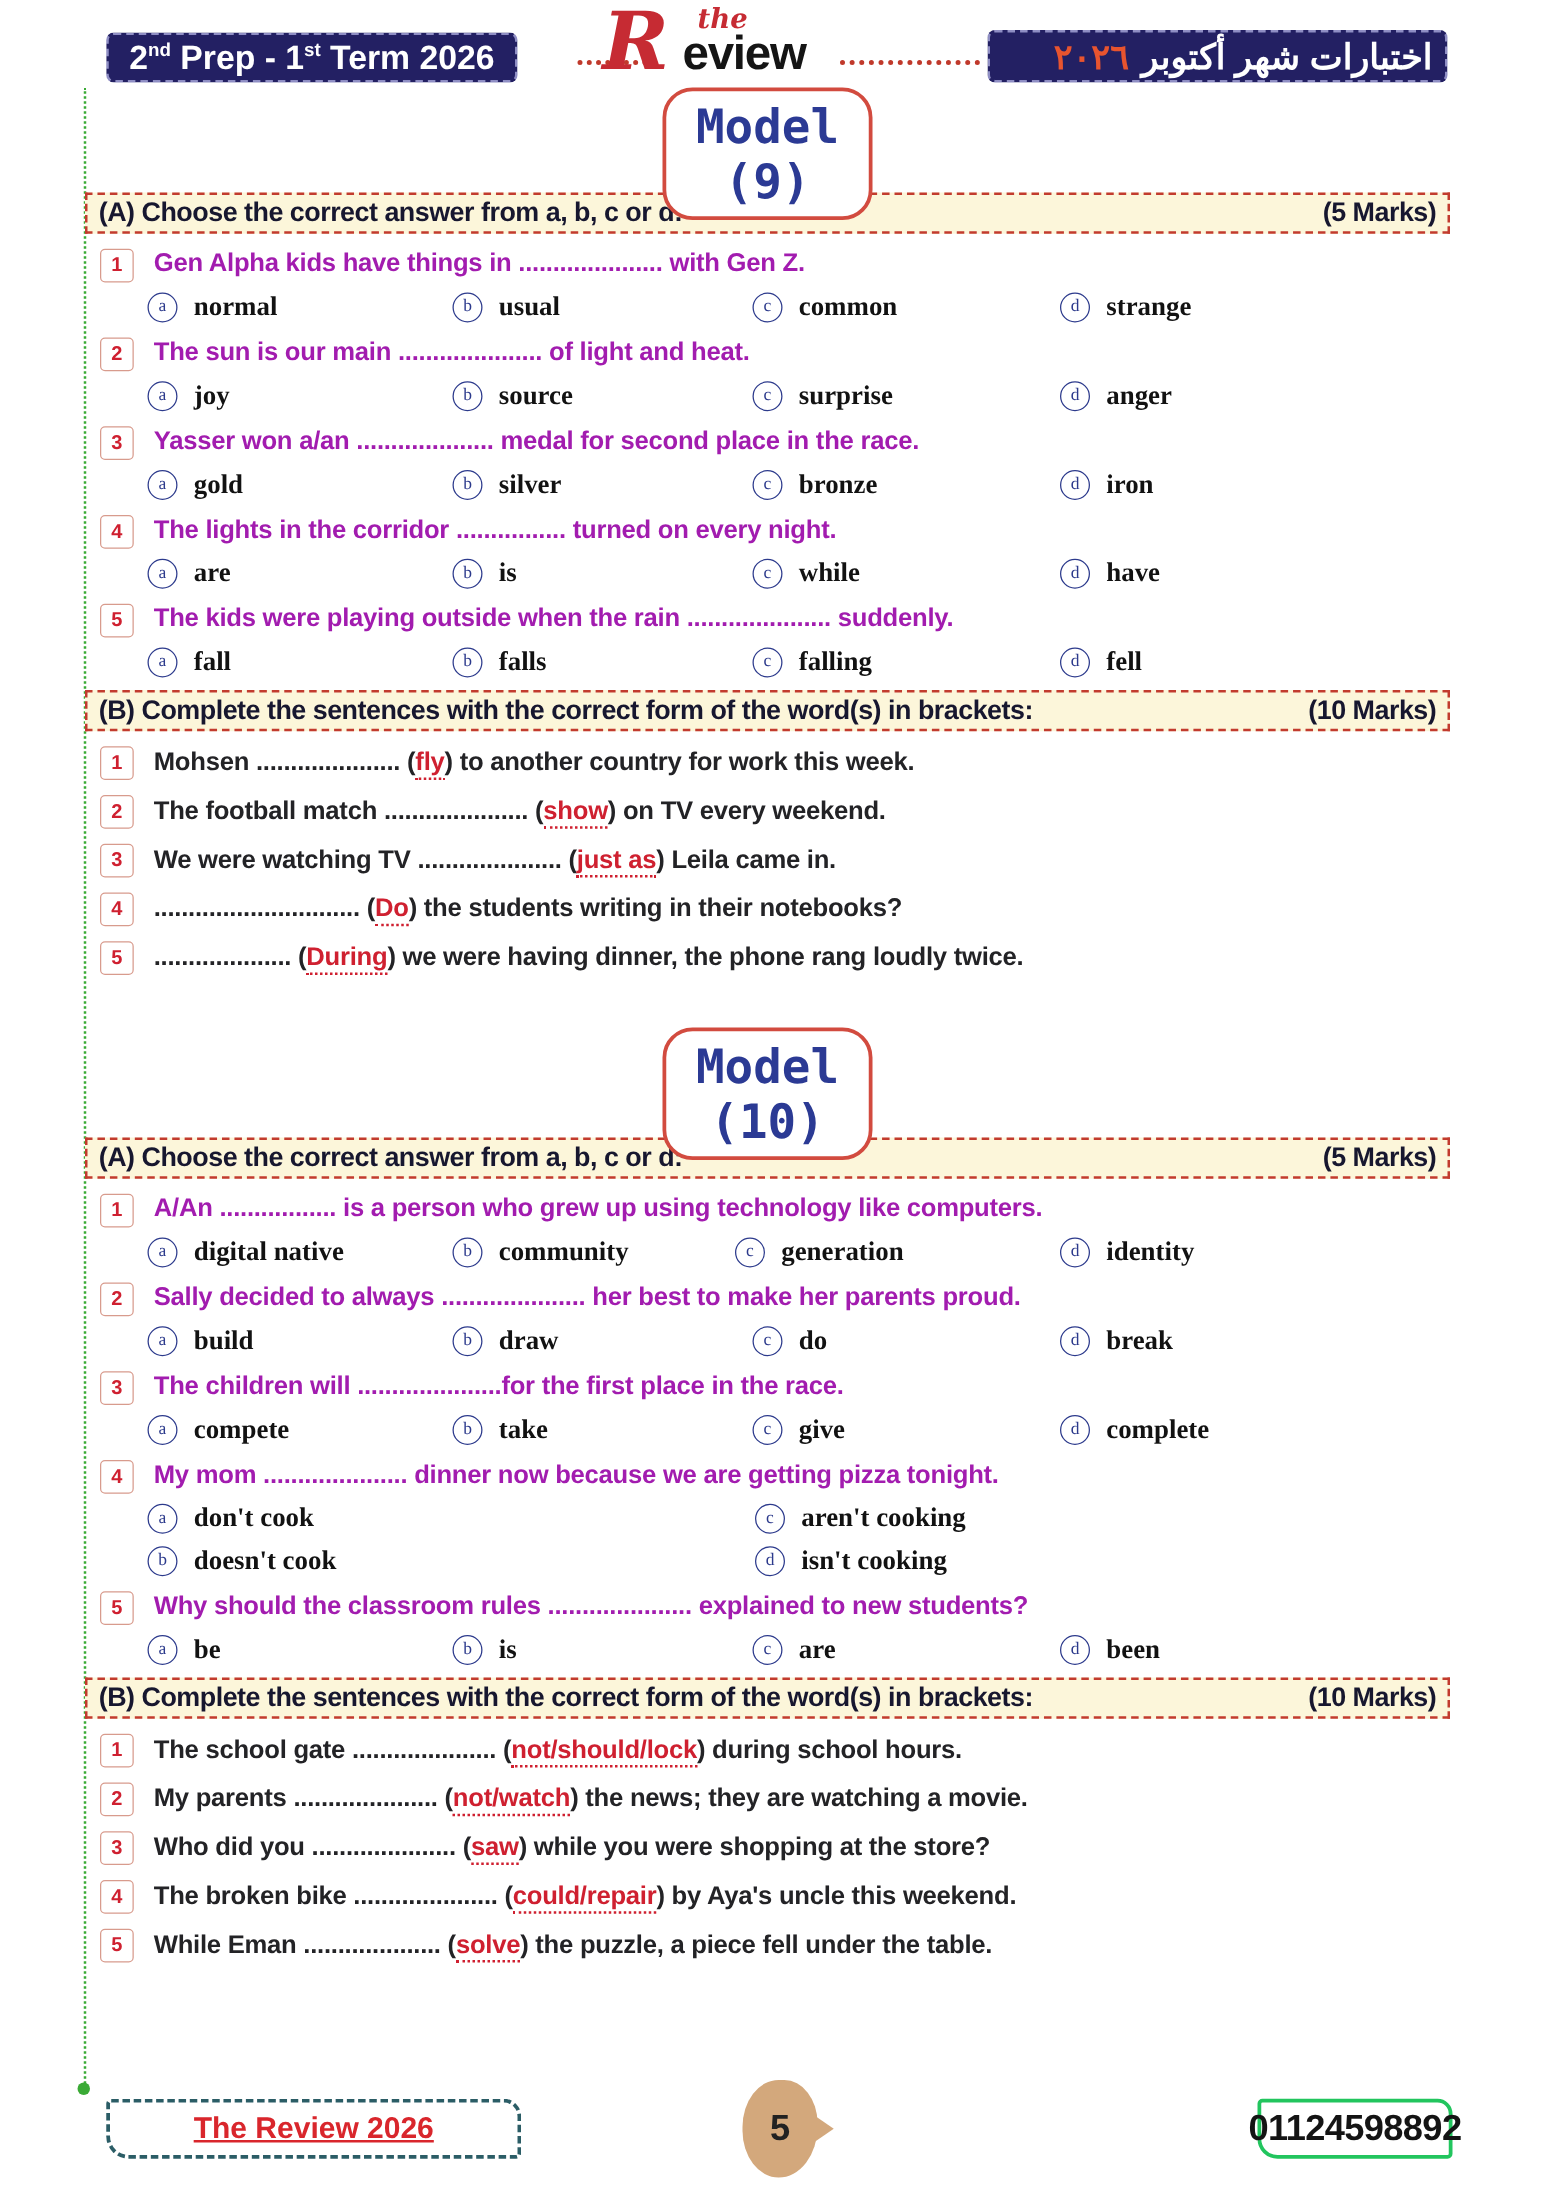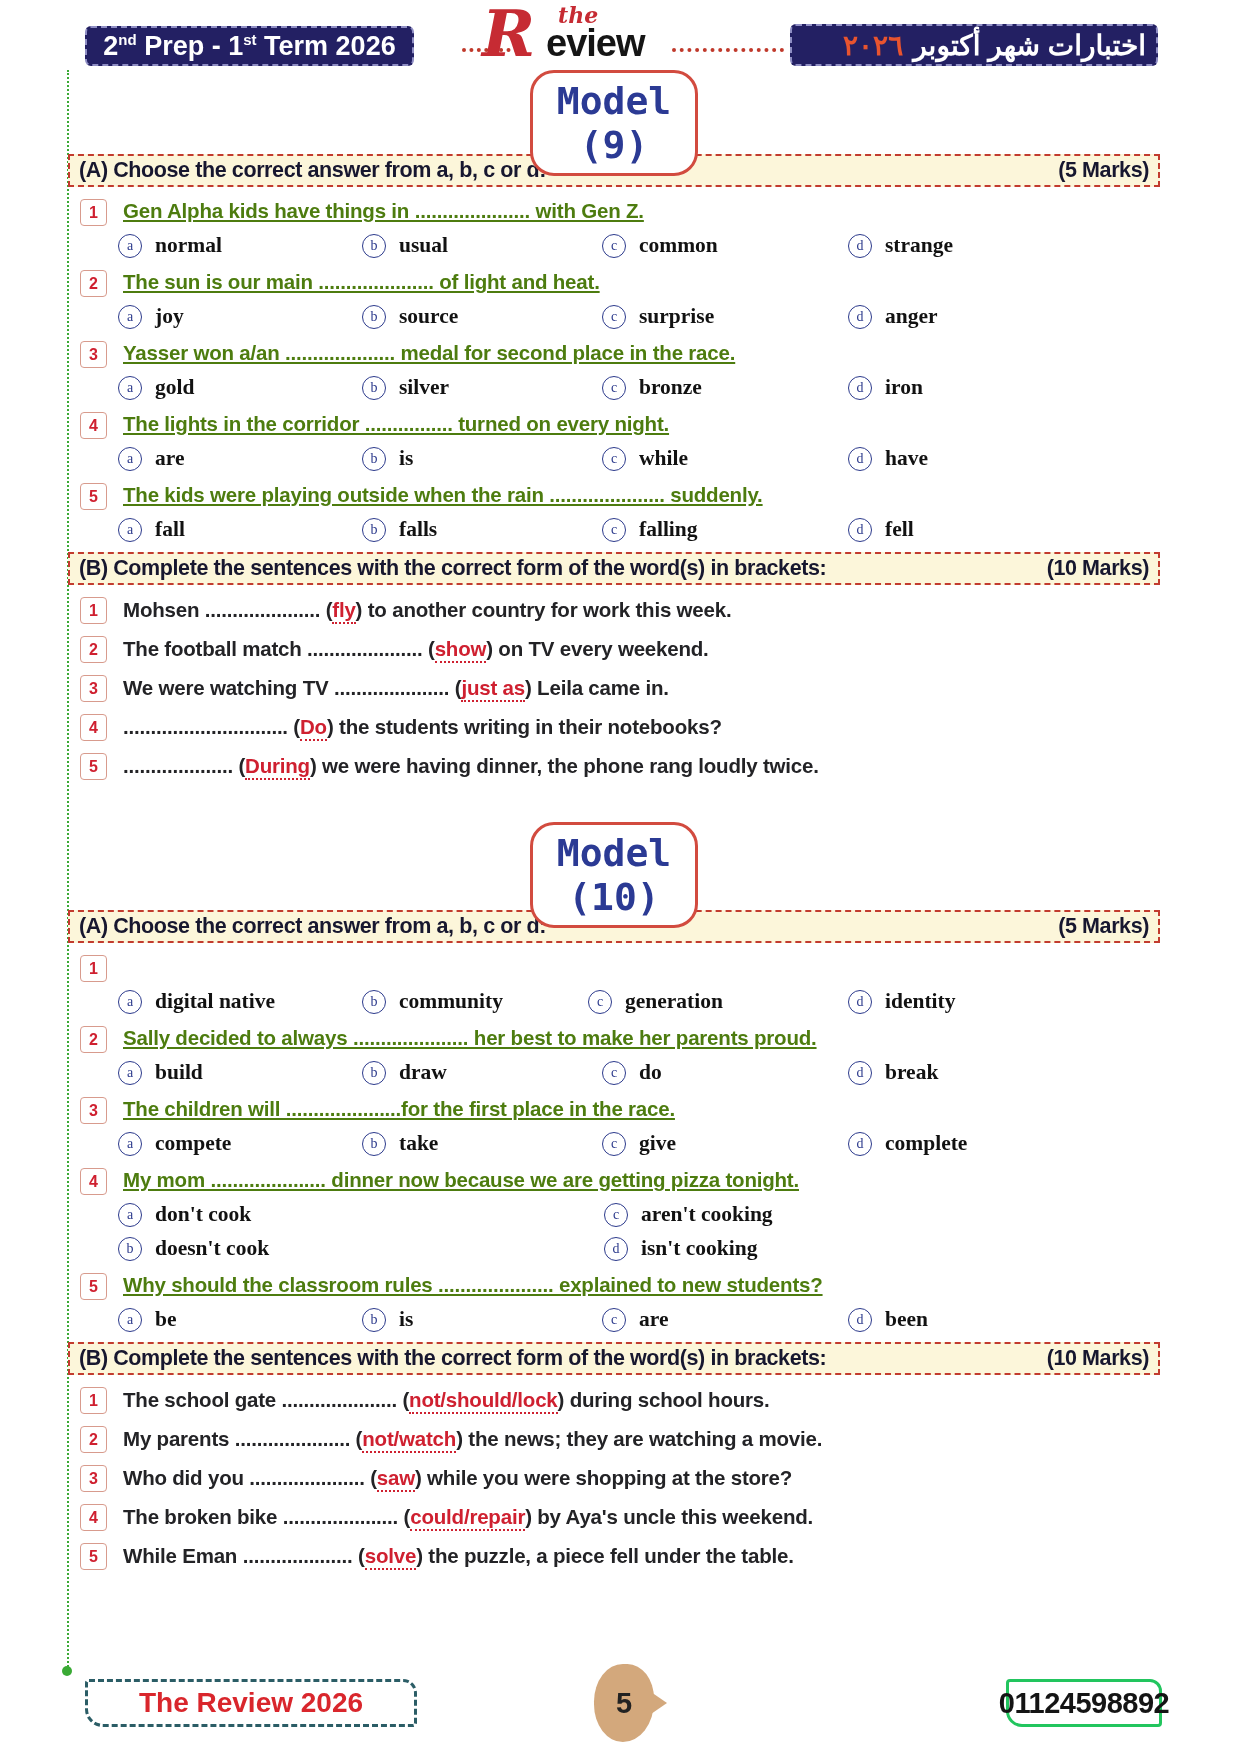--- a/index.html
+++ b/index.html
@@ -46,21 +46,21 @@
 
   .sec-hdr{display:flex;justify-content:space-between;align-items:center;
            background:#fcf6da;border:2px dashed #c23b2e;box-sizing:border-box;
            padding:2px 9px;font-weight:800;color:#17172f;font-size:21.5px;
            letter-spacing:-0.4px;position:relative;z-index:1;}
 
   .q{display:flex;align-items:flex-start;gap:16px;margin-top:10px;}
   .qnum{flex:none;width:25px;height:25px;margin-left:12px;border:1.5px solid #d89b8d;
         border-radius:4px;color:#cf2030;font-weight:bold;font-size:16px;background:#fff;
         display:flex;align-items:center;justify-content:center;margin-top:2px;}
-  .qtext{font-weight:bold;font-size:20.5px;color:#4d7c0f;letter-spacing:-0.2px;line-height:1.35;text-decoration:underline;}
+  .qtext{font-weight:bold;font-size:20.5px;color:#a21caf;letter-spacing:-0.2px;line-height:1.35;}
 
   .opts{display:grid;grid-template-columns:244px 240px 246px auto;
         padding-left:50px;margin-top:7px;margin-bottom:3px;}
   .opts.two{grid-template-columns:486px auto;row-gap:9px;}
   .opt{display:flex;align-items:center;gap:13px;}
   .letter{flex:none;width:22px;height:22px;border:1.5px solid #2c3a8c;border-radius:50%;
           color:#2c3a8c;font-size:14px;font-family:"Liberation Serif",serif;
           display:flex;align-items:center;justify-content:center;}
   .olabel{font-family:"Liberation Serif",serif;font-weight:bold;font-size:21.5px;color:#121212;}
 
@@ -69,21 +69,21 @@
   .fi-text{font-weight:bold;font-size:20.5px;color:#232326;letter-spacing:-0.2px;line-height:1.35;}
   .kw{color:#cf2030;border-bottom:2px dotted #cf2030;padding-bottom:1px;}
 
   .gap-b{margin-top:10px;}
   .gap-model{margin-top:42px;margin-bottom:4px;text-align:center;}
 
   
   .f-left{position:absolute;left:85px;top:1679px;width:332px;height:48px;
           border:3px dashed #2b5d66;border-radius:4px 14px 4px 18px;background:#fff;
           display:flex;align-items:center;justify-content:center;box-sizing:border-box;
-          color:#d9262c;font-weight:bold;font-size:28px;}
+          color:#d9262c;font-weight:bold;font-size:24px;text-decoration:underline;}
   .f-page{position:absolute;left:594px;top:1664px;width:60px;height:78px;
           background:#d3a87c;border-radius:50% 46% 54% 50%;
           display:flex;align-items:center;justify-content:center;
           font-weight:bold;font-size:29px;color:#222;}
   .f-page::after{content:"";position:absolute;right:-13px;top:28px;width:0;height:0;
           border-top:11px solid transparent;border-bottom:11px solid transparent;
           border-left:16px solid #d3a87c;}
   .f-phone{position:absolute;left:1006px;top:1679px;width:156px;height:48px;
            border:3px solid #22c55e;border-radius:4px 12px 4px 16px;background:#fff;
            display:flex;align-items:center;justify-content:center;box-sizing:border-box;
@@ -278,20 +278,21 @@
     <div class="model-badge gap-model">Model (10)</div>
 
     <div class="sec-hdr" style="margin-top:-22px;">
       <span>(A) Choose the correct answer from a, b, c or d:</span>
       <span>(5 Marks)</span>
     </div>
 
     <div>
       <div class="q">
           <span class="qnum">1</span>
+          <span class="qtext">A/An ................. is a person who grew up using technology like computers.</span>
         </div>
       <div class="opts" style="grid-template-columns:244px 226px 260px auto;">
         <div class="opt">
             <span class="letter">a</span>
             <span class="olabel">digital native</span>
           </div>
         <div class="opt">
             <span class="letter">b</span>
             <span class="olabel">community</span>
           </div>

